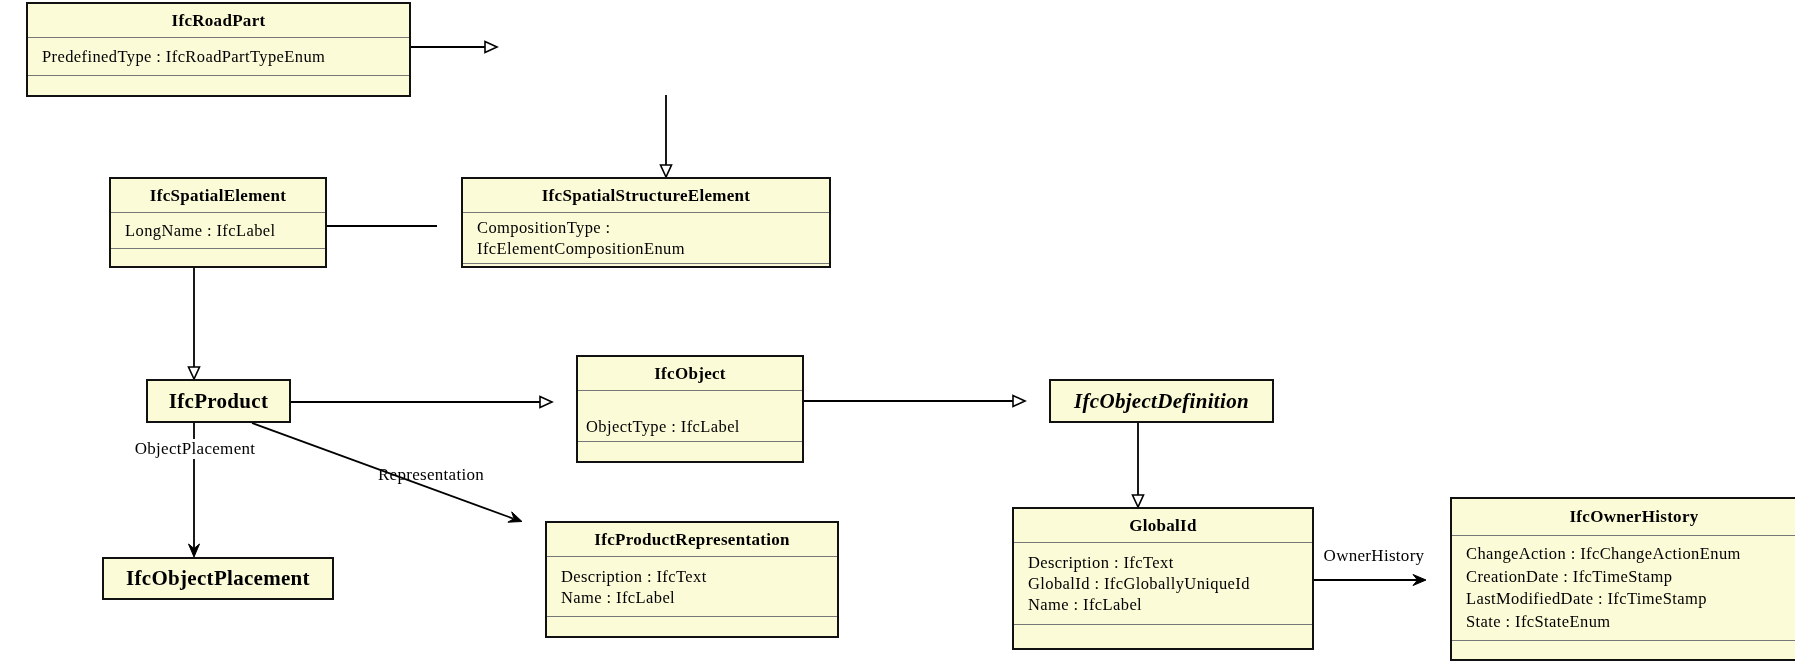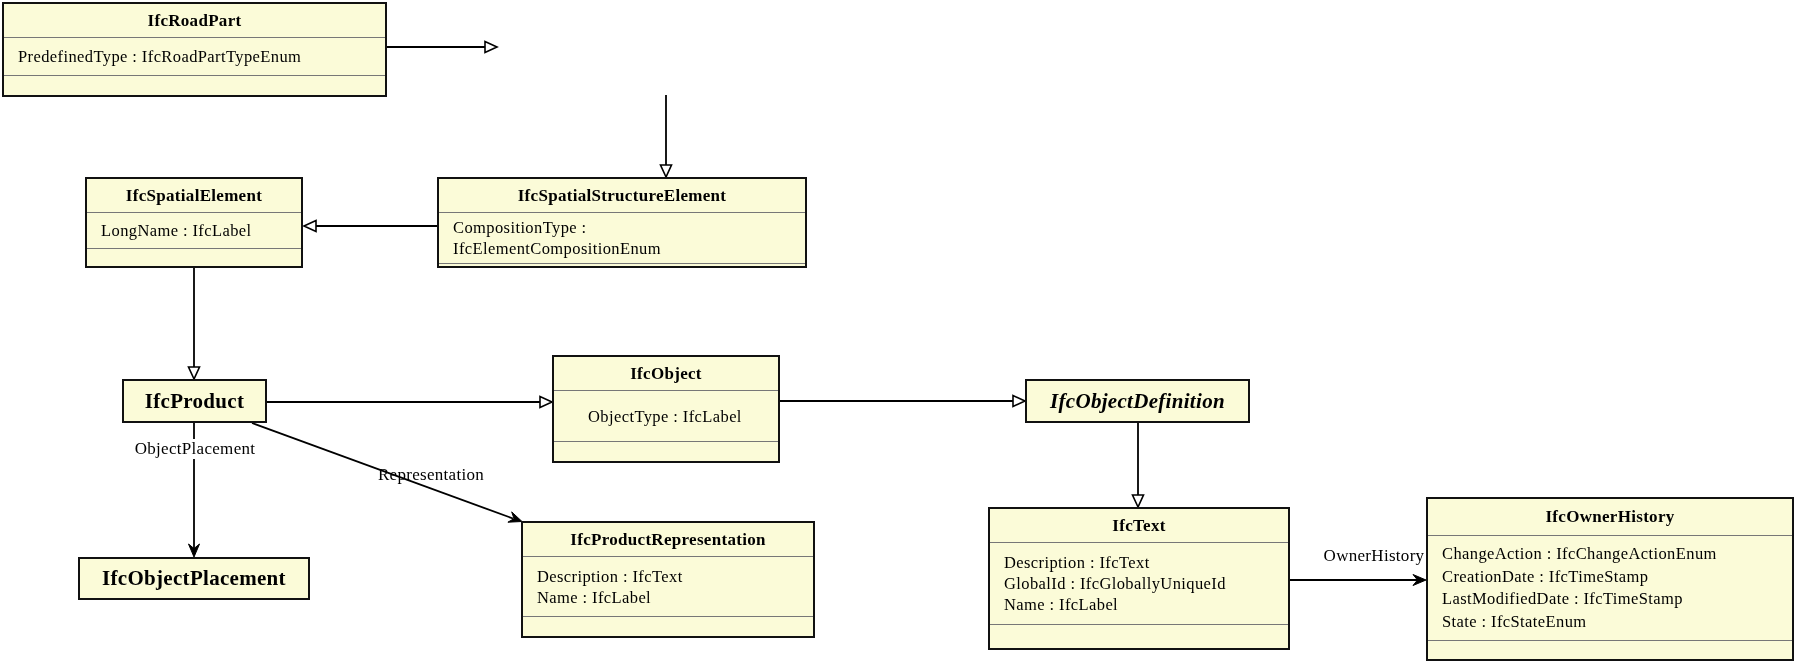--- a/index.html
+++ b/index.html
@@ -31,20 +31,21 @@
   .edges-layer line { stroke: var(--line); stroke-width: 1.8; }
   .edges-layer polygon.open-arrow { fill: #ffffff; stroke: var(--line); stroke-width: 1.6; stroke-linejoin: miter; }
   .edges-layer polygon.stealth-arrow { fill: var(--line); stroke: var(--line); stroke-width: 1; }
 
   .uml-class {
     position: absolute;
     background: var(--node-fill);
     border: 2px solid var(--node-border);
     display: flex;
     flex-direction: column;
+    margin-left: 24px;
   }
   .uml-class .title {
     flex: 0 0 auto;
     display: flex;
     align-items: center;
     justify-content: center;
     font-weight: bold;
     font-size: 17px;
     letter-spacing: 0.3px;
     height: 33px;
@@ -163,21 +164,21 @@
     </div>
     <div class="empty-compartment" style="height:18px;"></div>
   </div>
 
   <div class="uml-class simple" style="left:122px; top:379px; width:145px; height:44px;">
     <div class="title-only">IfcProduct</div>
   </div>
 
   <div class="uml-class" style="left:552px; top:355px; width:228px; height:108px;">
     <div class="title">IfcObject</div>
-    <div class="attrs" style="padding-left:34px;">
+    <div class="attrs" style="padding-left:8px;justify-content:flex-end;">
       <div class="attr">ObjectType : IfcLabel</div>
     </div>
     <div class="empty-compartment"></div>
   </div>
 
   <div class="uml-class simple" style="left:1025px; top:379px; width:225px; height:44px;font-style:italic;">
     <div class="title-only">IfcObjectDefinition</div>
   </div>
 
   <div class="uml-class simple" style="left:78px; top:557px; width:232px; height:43px;">
@@ -187,21 +188,21 @@
   <div class="uml-class" style="left:521px; top:521px; width:294px; height:117px;">
     <div class="title">IfcProductRepresentation</div>
     <div class="attrs">
       <div class="attr">Description : IfcText</div>
       <div class="attr">Name : IfcLabel</div>
     </div>
     <div class="empty-compartment"></div>
   </div>
 
   <div class="uml-class" style="left:988px; top:507px; width:302px; height:143px;">
-    <div class="title">IfcText</div>
+    <div class="title">GlobalId</div>
     <div class="attrs">
       <div class="attr">Description : IfcText</div>
       <div class="attr">GlobalId : IfcGloballyUniqueId</div>
       <div class="attr">Name : IfcLabel</div>
     </div>
     <div class="empty-compartment" style="height:24px;"></div>
   </div>
 
   <div class="uml-class" style="left:1426px; top:497px; width:368px; height:164px;">
     <div class="title" style="height:36px;">IfcOwnerHistory</div>

